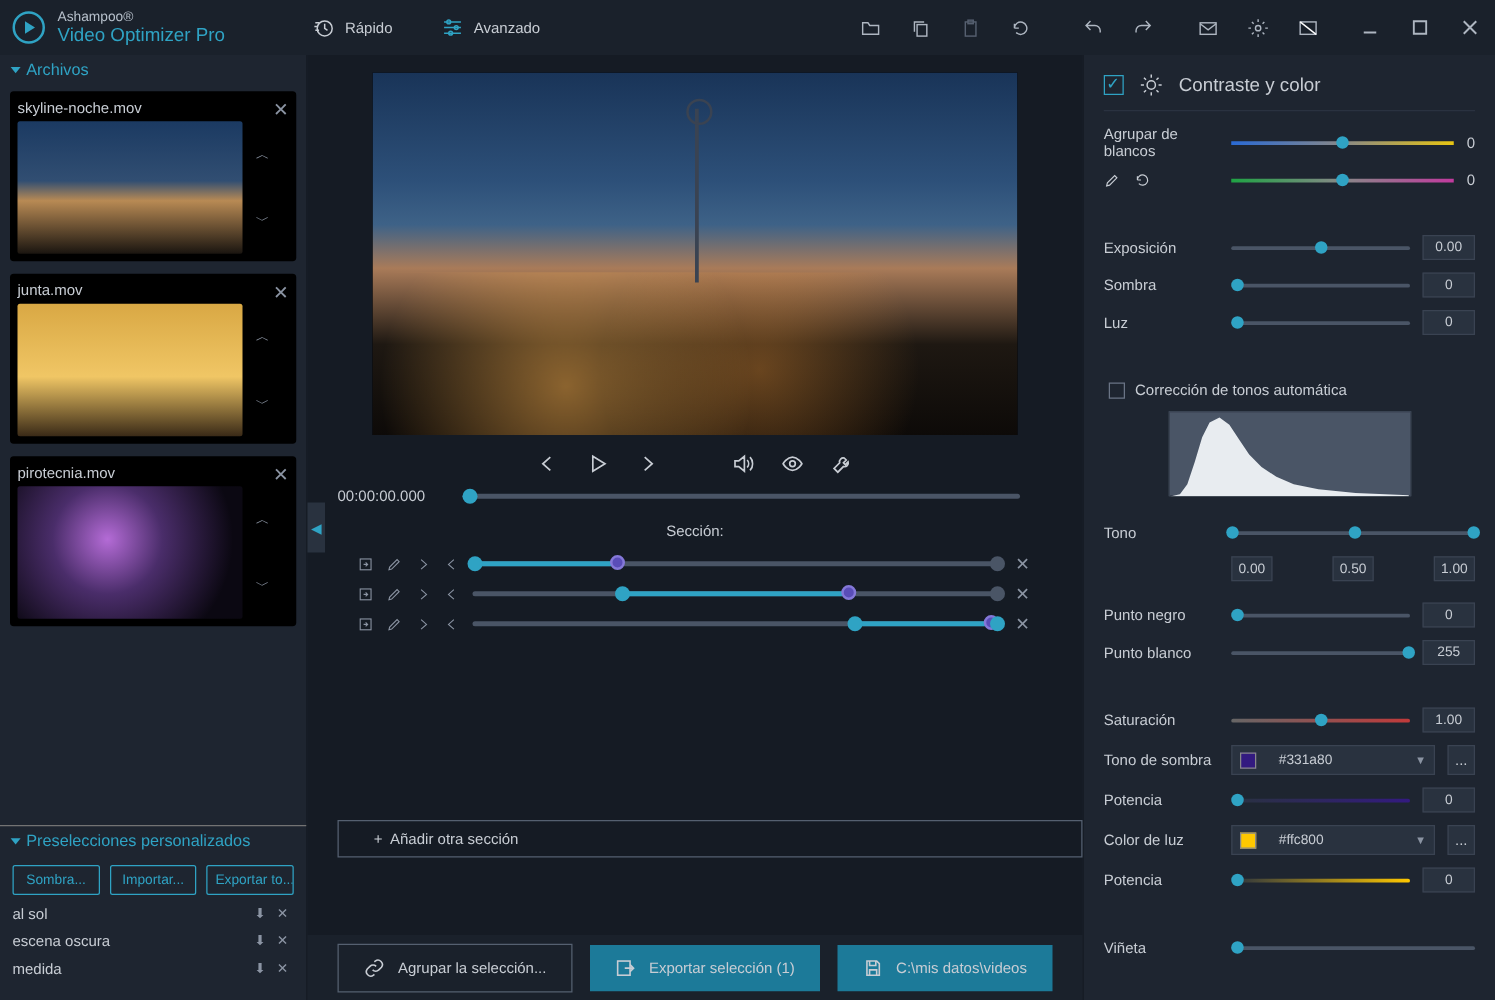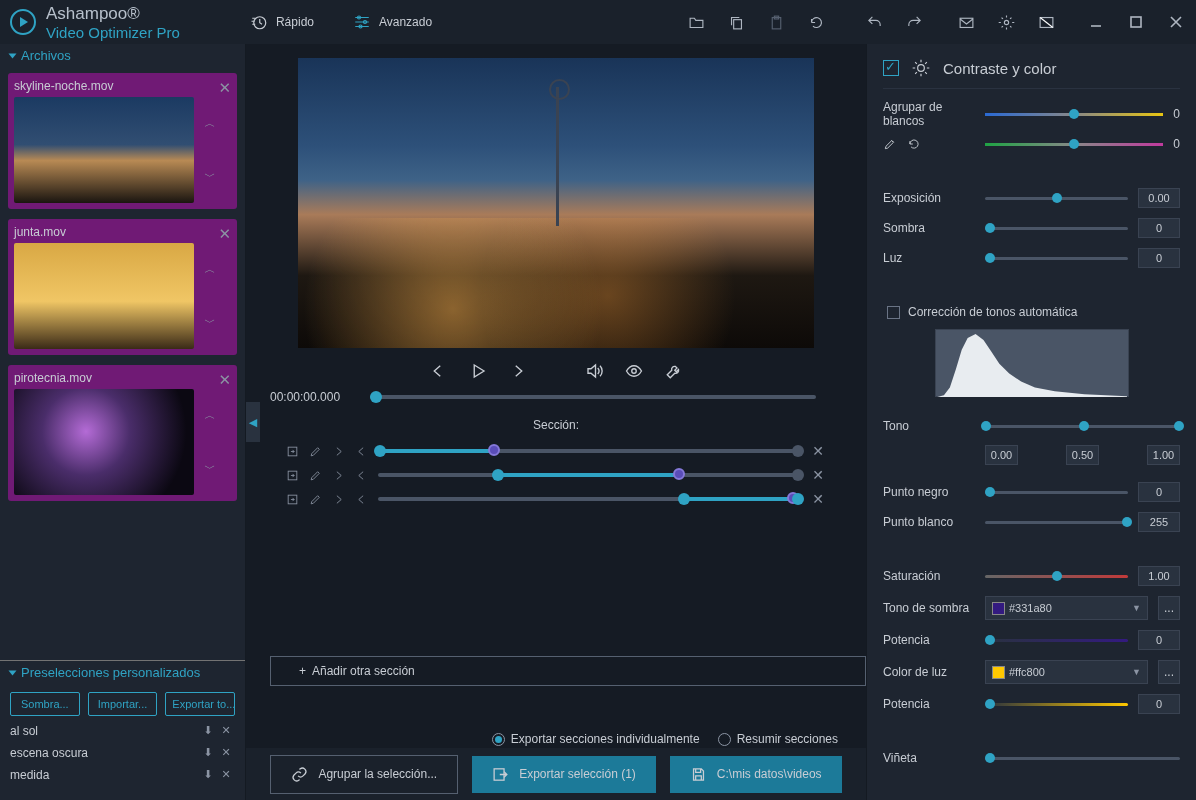--- a/index.html
+++ b/index.html
@@ -2,38 +2,38 @@
 <html><head>
 <meta charset="utf-8">
 <style>
 *{box-sizing:border-box;margin:0;padding:0;font-family:"Segoe UI",Arial,sans-serif;font-size:12px;color:#c8cdd4;user-select:none}
 body{background:#1e2530;width:1196px;height:800px;overflow:hidden;display:flex;flex-direction:column}
 .titlebar{height:44px;background:#1a212b;display:flex;align-items:center;padding:0 0 0 10px}
 .logo{display:flex;align-items:center;gap:8px}
 .logo-ring{width:26px;height:26px;border:2px solid #2fa3c4;border-radius:50%;display:flex;align-items:center;justify-content:center}
 .logo-tri{width:0;height:0;border-left:8px solid #2fa3c4;border-top:5px solid transparent;border-bottom:5px solid transparent;margin-left:2px}
 .appname{margin-left:2px}
-.appname .brand{color:#b7c0cb;font-size:17px}
+.appname .brand{color:#b7c0cb;font-size:11px}
 .appname .prod{color:#2fa3c4;font-size:15px;font-weight:500}
 .modewrap{margin-left:70px;display:flex;gap:39px}
 .modebtn{display:flex;align-items:center;gap:8px;font-size:18px;color:#c8cdd4;cursor:pointer}
 .modebtn.active{color:#2fa3c4}
 .ticon{width:18px;height:18px;stroke:#c8cdd4;fill:none;stroke-width:1.6}
 .modebtn.active .ticon{stroke:#2fa3c4}
 .titletools{margin-left:auto;display:flex;align-items:center}
 .tbtn{width:40px;height:44px;display:flex;align-items:center;justify-content:center;cursor:pointer}
 .tbtn svg{width:17px;height:17px;stroke:#aeb6c1;fill:none;stroke-width:1.6}
 .tbtn.dim svg{stroke:#566070}
 .wc svg{width:12px;height:12px}
 .body{flex:1;display:flex;min-height:0}
 .sidebar{width:246px;background:#1e2530;display:flex;flex-direction:column;border-right:1px solid #141a22}
 .shdr{padding:4px 10px;color:#2fa3c4;font-size:13px;display:flex;align-items:center;gap:6px}
 .shdr:before{content:"";width:0;height:0;border-left:5px solid #2fa3c4;border-top:4px solid transparent;border-bottom:4px solid transparent;transform:rotate(90deg)}
 .files{padding:6px 8px;overflow-y:auto;flex:1}
-.fitem{background:#701a75;border-radius:3px;margin-bottom:10px;padding:6px;position:relative}
+.fitem{background:#000000;border-radius:3px;margin-bottom:10px;padding:6px;position:relative}
 .fname{font-size:12px;color:#c8cdd4;margin-bottom:4px}
 .fbody{display:flex;gap:6px}
 .thumb{width:180px;height:106px;border-radius:2px}
 .farrows{display:flex;flex-direction:column;justify-content:space-around;width:20px}
 .farrows span{font-size:11px;color:#8b94a3;cursor:pointer;text-align:center}
 .fclose{position:absolute;top:6px;right:6px;font-size:15px;color:#8b94a3;cursor:pointer}
 .thumb.sky{background:linear-gradient(180deg,#1b3a62 0%,#314e72 45%,#b88a54 60%,#1a1510 100%)}
 .thumb.sun{background:linear-gradient(180deg,#d9a844 0%,#f0c665 55%,#3a2a17 100%)}
 .thumb.fw{background:radial-gradient(circle at 40% 40%,#b46bd6 0%,#4a2d6a 35%,#0b0812 80%)}
 .presets{border-top:1px solid #737373}
@@ -99,21 +99,21 @@
 .hist{margin:0 auto 16px;width:194px;height:68px;background:#4a5566;position:relative;border:1px solid #3a4352}
 .hist svg{position:absolute;inset:0}
 .tono{display:flex;align-items:center;gap:10px;height:26px;margin-bottom:6px}
 .tono .lbl{width:92px}
 .tono .tr{flex:1;height:3px;background:#4a5566;position:relative}
 .tono .tr .d{position:absolute;width:10px;height:10px;background:#2fa3c4;border-radius:50%;top:-3.5px}
 .tboxes{display:flex;gap:48px;margin-left:102px;margin-bottom:14px}
 .tboxes .val{width:42px;height:20px;background:#29323f;border:1px solid #3a4352;text-align:center;font-size:11px;line-height:18px}
 .colorpick{display:flex;align-items:center;gap:10px;height:30px;margin-bottom:4px}
 .colorpick .lbl{width:92px}
-.csel{flex:1;display:flex;align-items:center;border:1px solid #3a4352;background:#29323f;height:24px;padding:0 6px;gap:4px}
+.csel{flex:1;display:flex;align-items:center;border:1px solid #3a4352;background:#29323f;height:24px;padding:0 6px;gap:18px}
 .csel .sw{width:13px;height:13px;border:1px solid #888}
 .csel .tx{flex:1;font-size:11px}
 .csel .ar{font-size:9px;color:#8b94a3}
 .cmore{width:22px;height:24px;border:1px solid #3a4352;background:#29323f;text-align:center;line-height:22px;font-size:12px;cursor:pointer}
 .grad-by{background:linear-gradient(90deg,#2a6ad4,#888,#e8c512)}
 .grad-gm{background:linear-gradient(90deg,#1fa344,#888,#c13a9e)}
 .grad-sat{background:linear-gradient(90deg,#666,#c13a3a)}
 ::-webkit-scrollbar{width:8px}::-webkit-scrollbar-thumb{background:#3a4352}
 </style>
 </head>
@@ -385,30 +385,20 @@
             <div class="hm" style="left:97%"></div>
             <div class="h2" style="right:-4px"></div>
           </div>
         <span class="secx">✕</span>
       </div>
     </div>
     <div class="addsec">
         <span>+</span>
         <span>Añadir otra sección</span>
       </div>
-    <div class="exportopts">
-      <div class="radio">
-          <div class="rcirc on"></div>
-          <span>Exportar secciones individualmente</span>
-        </div>
-      <div class="radio">
-          <div class="rcirc"></div>
-          <span>Resumir secciones</span>
-        </div>
-    </div>
     <div class="footer">
       <div class="fbtn grp">
           <svg viewBox="0 0 24 24">
             <path d="M10 14a5 5 0 0 0 7 0l3-3a5 5 0 0 0-7-7l-1 1M14 10a5 5 0 0 0-7 0l-3 3a5 5 0 0 0 7 7l1-1"></path>
           </svg>
           <span>Agrupar la selección...</span>
         </div>
       <div class="fbtn pri">
           <svg viewBox="0 0 24 24">
             <rect x="3" y="4" width="14" height="16"></rect>

